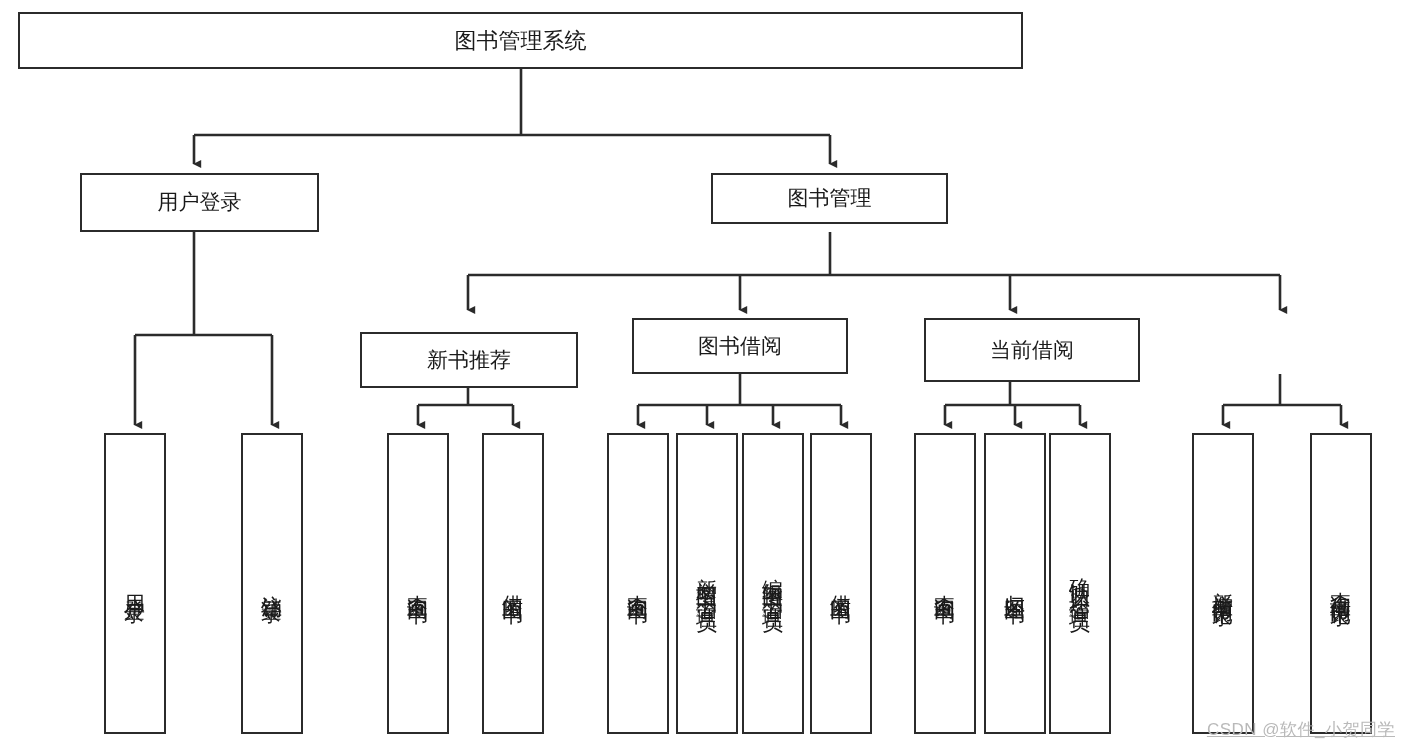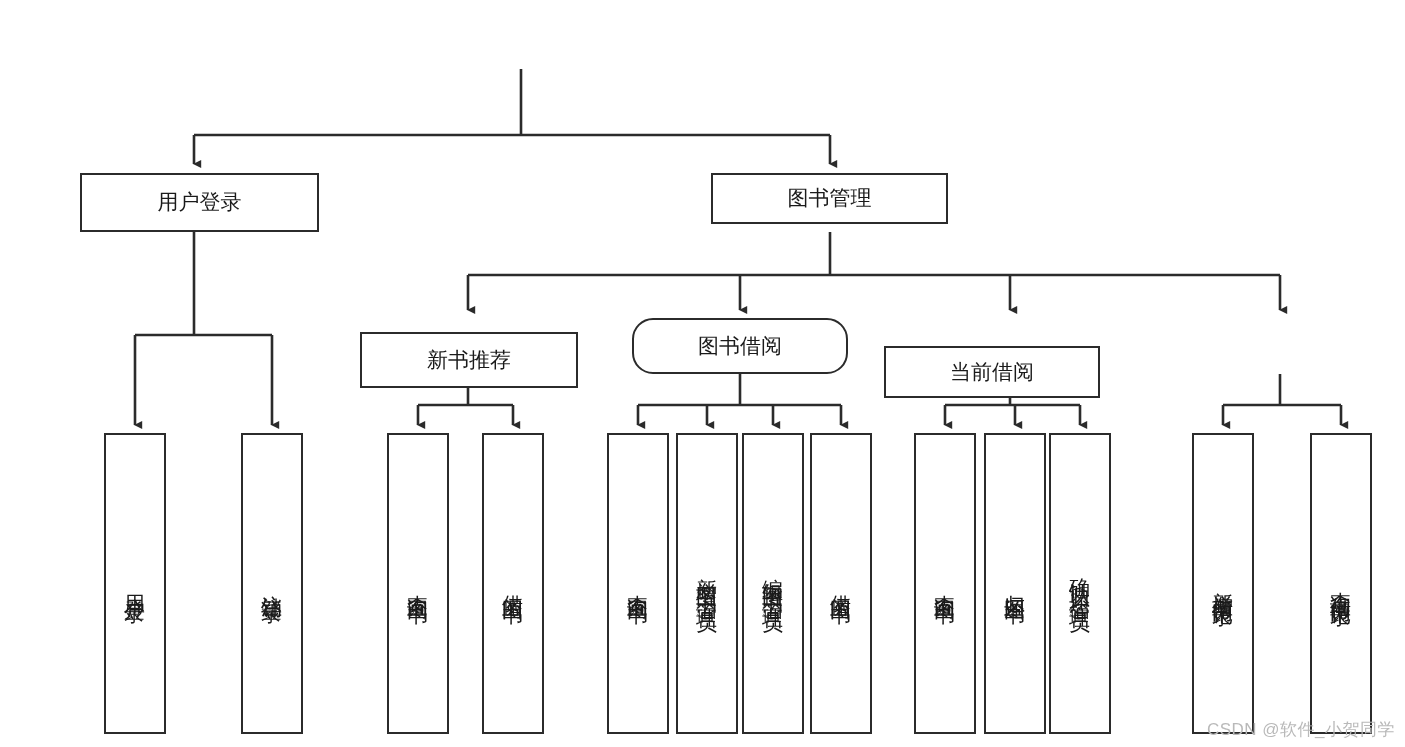--- a/index.html
+++ b/index.html
@@ -63,20 +63,21 @@
   }
   #watermark {
     position: absolute;
     right: 10px;
     bottom: 6px;
     font-size: 17px;
     color: #b9b9b9;
     letter-spacing: 0.5px;
     pointer-events: none;
     white-space: nowrap;
+    text-decoration: underline;
   }
 </style>
 </head>
 <body>
 
 <div id="canvas">
 
   <svg id="edges" viewBox="0 0 1405 747" xmlns="http://www.w3.org/2000/svg">
     <defs>
       <marker id="arrow" markerWidth="9" markerHeight="9" refX="4.5" refY="7.6" orient="auto" markerUnits="userSpaceOnUse">
@@ -120,35 +121,38 @@
       <path d="M1015,405 L1015,425" marker-end="url(#arrow)"></path>
       <path d="M1080,405 L1080,425" marker-end="url(#arrow)"></path>
 
       <path d="M1280,374 L1280,405"></path>
       <path d="M1223,405 L1341,405"></path>
       <path d="M1223,405 L1223,425" marker-end="url(#arrow)"></path>
       <path d="M1341,405 L1341,425" marker-end="url(#arrow)"></path>
     </g>
   </svg>
 
+  <div class="node root horiz" style="left:18px; top:12px; width:1005px; height:57px;">
+    <span class="label">图书管理系统</span>
+  </div>
 
   <div class="node horiz" style="left:80px; top:173px; width:239px; height:59px;">
     <span class="label">用户登录</span>
   </div>
   <div class="node horiz" style="left:711px; top:173px; width:237px; height:51px;">
     <span class="label">图书管理</span>
   </div>
 
   <div class="node horiz" style="left:360px; top:332px; width:218px; height:56px;">
     <span class="label">新书推荐</span>
   </div>
-  <div class="node horiz" style="left:632px; top:318px; width:216px; height:56px;border-radius:21px;">
+  <div class="node horiz" style="left:632px; top:318px; width:216px; height:56px;">
     <span class="label">图书借阅</span>
   </div>
-  <div class="node horiz" style="left:884px; top:318px; width:216px; height:52px;margin-top:28px;">
+  <div class="node horiz" style="left:924px; top:318px; width:216px; height:64px;">
     <span class="label">当前借阅</span>
   </div>
 
   <div class="node vert" style="left:104px; top:433px; width:62px; height:301px;">
     <span class="label">用户登录</span>
   </div>
   <div class="node vert" style="left:241px; top:433px; width:62px; height:301px;">
     <span class="label">注销登录</span>
   </div>
 

